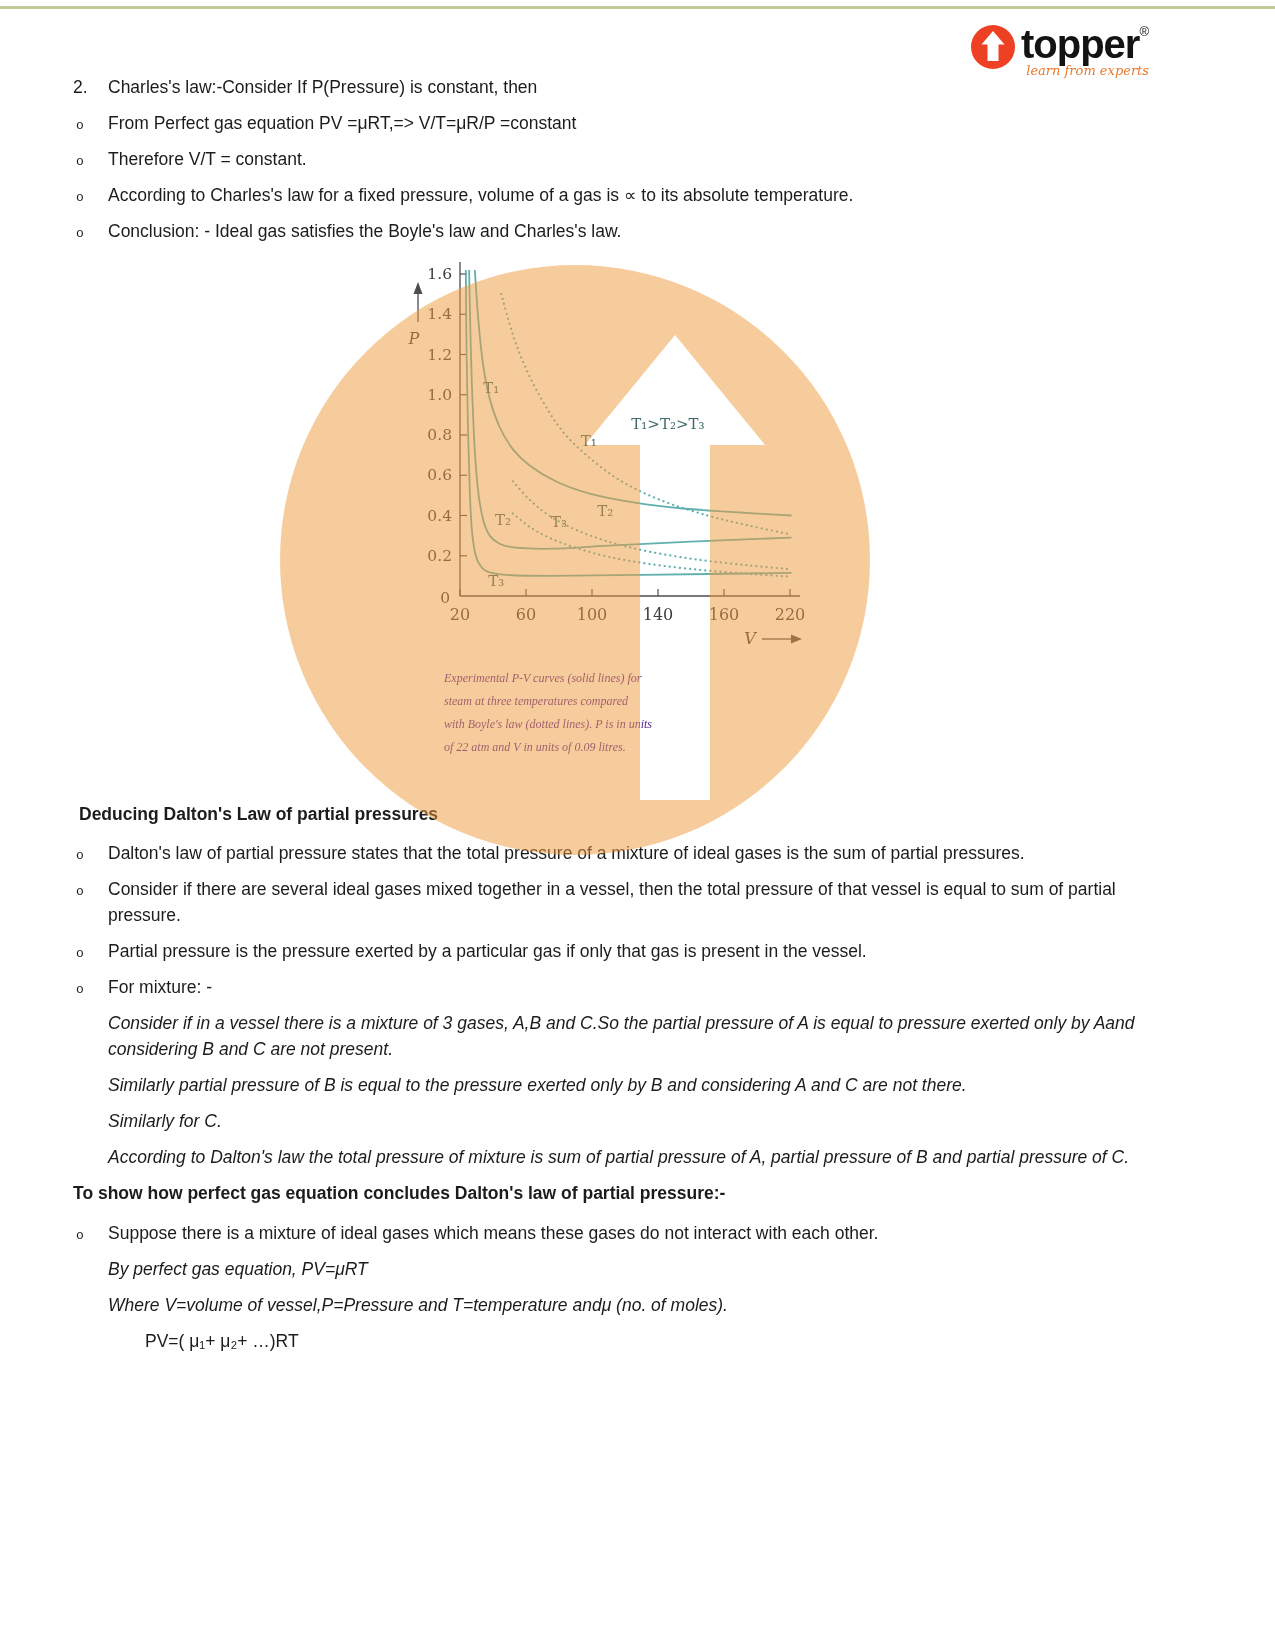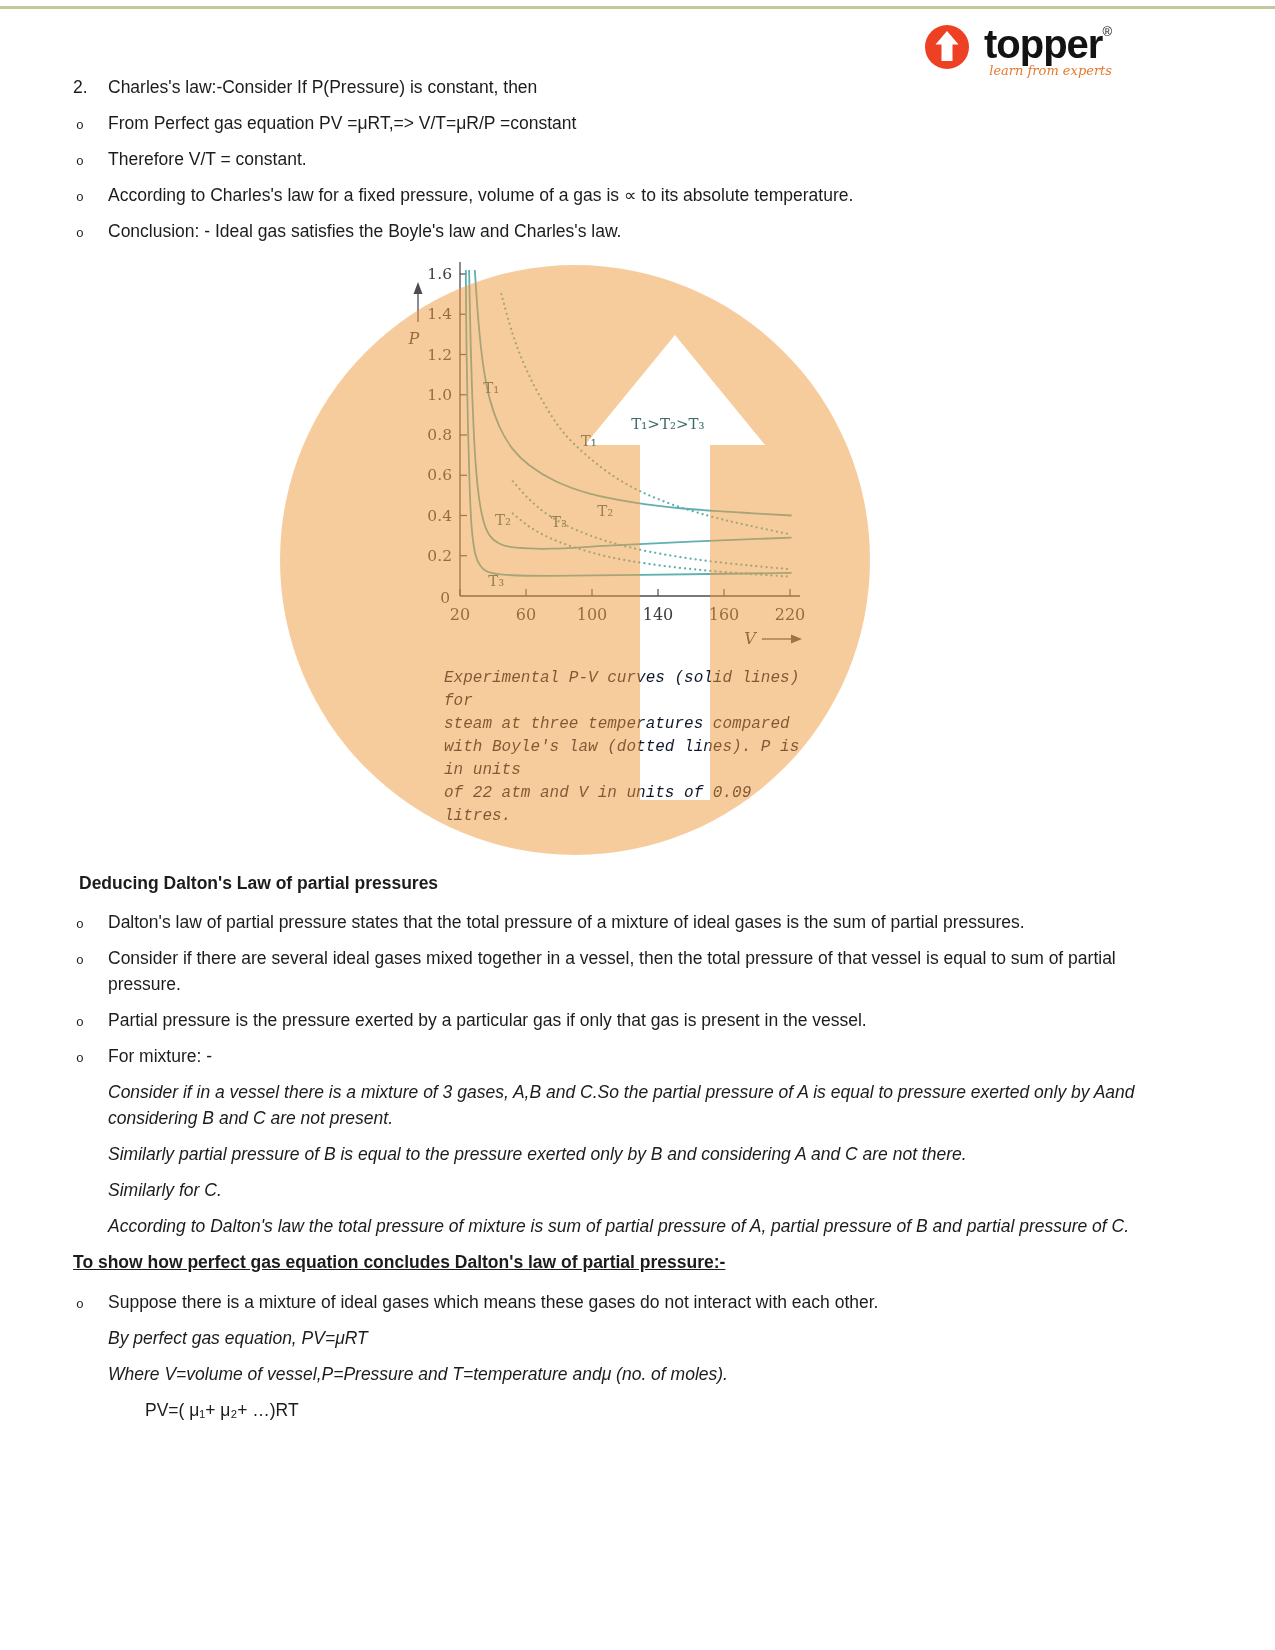--- a/index.html
+++ b/index.html
@@ -1,44 +1,44 @@
 <!DOCTYPE html>
 <html><head>
 <meta charset="utf-8">
 <style>
   html,body{margin:0;padding:0;background:#ffffff;}
   .page{position:relative;width:1275px;height:1650px;background:#fff;overflow:hidden;
         font-family:"Liberation Sans","DejaVu Sans",sans-serif;color:#1c1c1c;}
   .top-rule{position:absolute;top:6px;left:0;width:100%;height:3px;background:#c3c79a;}
 
   
-  .logo{position:absolute;top:24px;left:924px;display:flex;align-items:flex-start;gap:14px;z-index:4;justify-content:flex-end;}
+  .logo{position:absolute;top:24px;left:970px;display:flex;align-items:flex-start;gap:5px;z-index:4;justify-content:flex-end;}
   .logo-col{display:flex;flex-direction:column;align-items:flex-end;}
   .logo-row{display:flex;align-items:flex-start;}
   .brand{font-size:40px;font-weight:bold;line-height:40px;letter-spacing:-1px;color:#131313;}
   .reg{font-size:13px;line-height:13px;margin-top:1px;color:#131313;}
   .tagline{font-family:"DejaVu Serif",serif;font-style:italic;color:#e8792c;font-size:13px;
            line-height:14px;margin-top:0;}
 
   
   .content{position:relative;z-index:1;padding:74px 105px 0 73px;font-size:17.5px;line-height:26px;}
   .num-row{display:flex;margin-bottom:10px;}
   .num{width:35px;flex:0 0 35px;}
   .b-item{position:relative;padding-left:35px;margin-bottom:10px;}
   .b-item .marker{position:absolute;left:3px;top:3px;font-family:"Liberation Mono","DejaVu Sans Mono",monospace;
                   font-size:13px;color:#1c1c1c;}
   .para{padding-left:35px;margin-bottom:10px;font-style:italic;}
   .h1{font-weight:bold;margin:0 0 13px 6px;}
-  .h2{font-weight:bold;text-decoration:underline;margin:6px 0 14px 0;}
+  .h2{font-weight:bold;margin:6px 0 14px 0;}
   .eq{padding-left:72px;margin-bottom:24px;}
 
   
   .figure{margin:12px 0 42px 325px;width:445px;}
-  .caption{margin:6px 0 0 46px;width:372px;font-family:Liberation Mono, monospace;font-style:italic;
-           font-size:16px;line-height:23px;color:#0f172a;}
+  .caption{margin:6px 0 0 46px;width:372px;font-family:Liberation Serif, serif;font-style:italic;
+           font-size:12px;line-height:23px;color:#4c1d95;}
 
   
   .watermark{position:absolute;left:270px;top:255px;opacity:.5;z-index:3;pointer-events:none;}
 </style>
 </head>
 <body>
 
 <div class="page">
 
   <div class="top-rule"></div>

